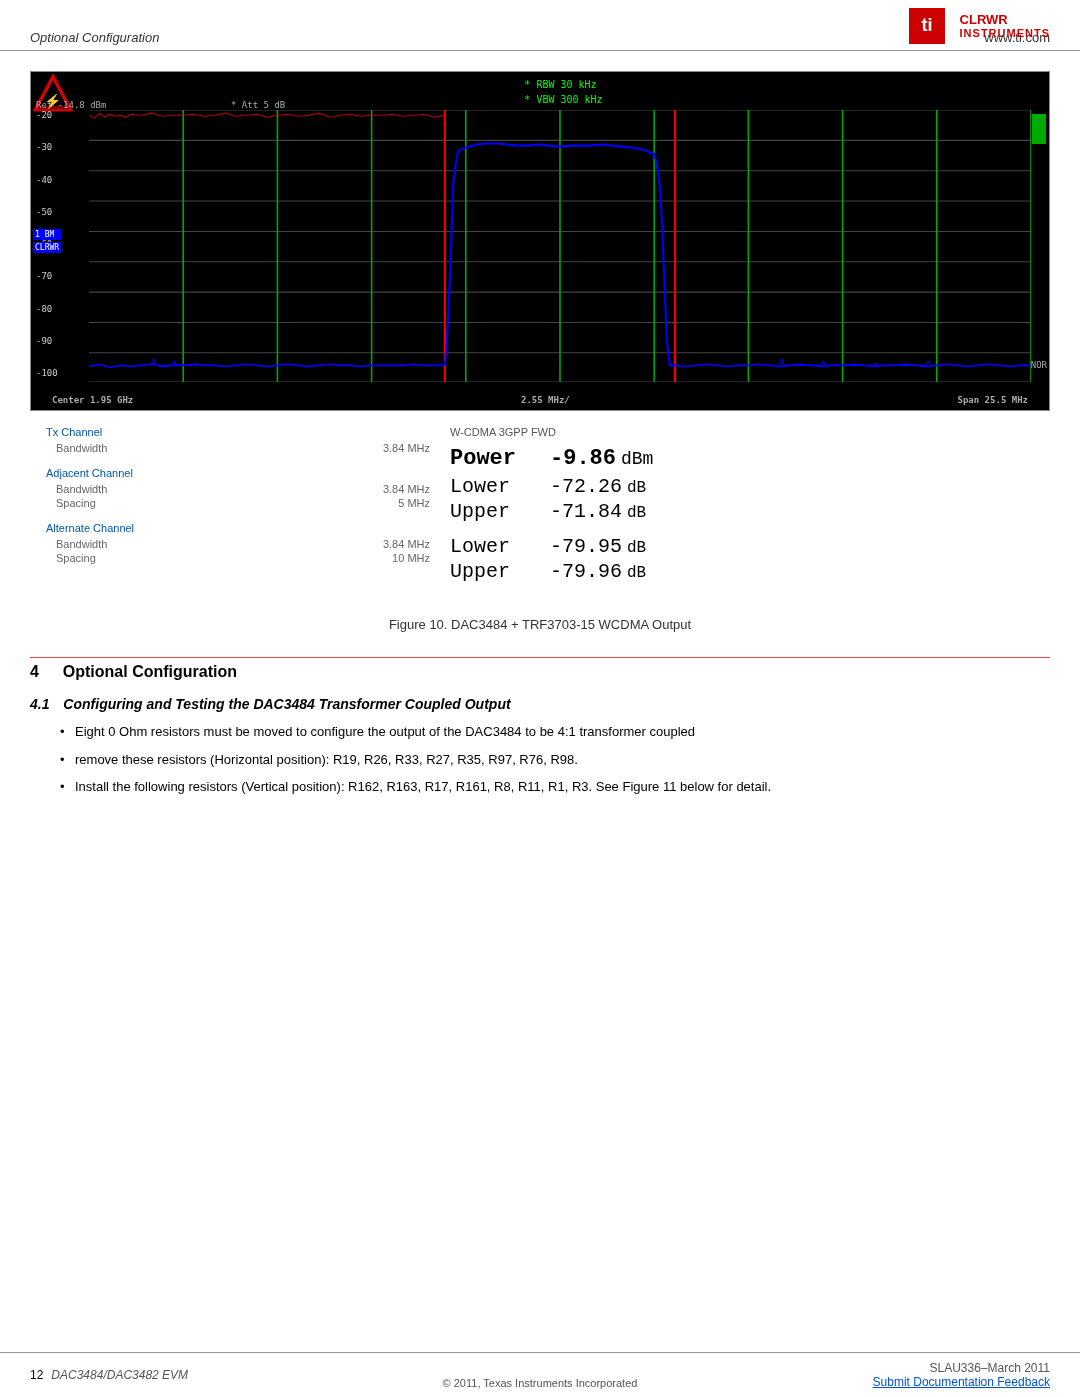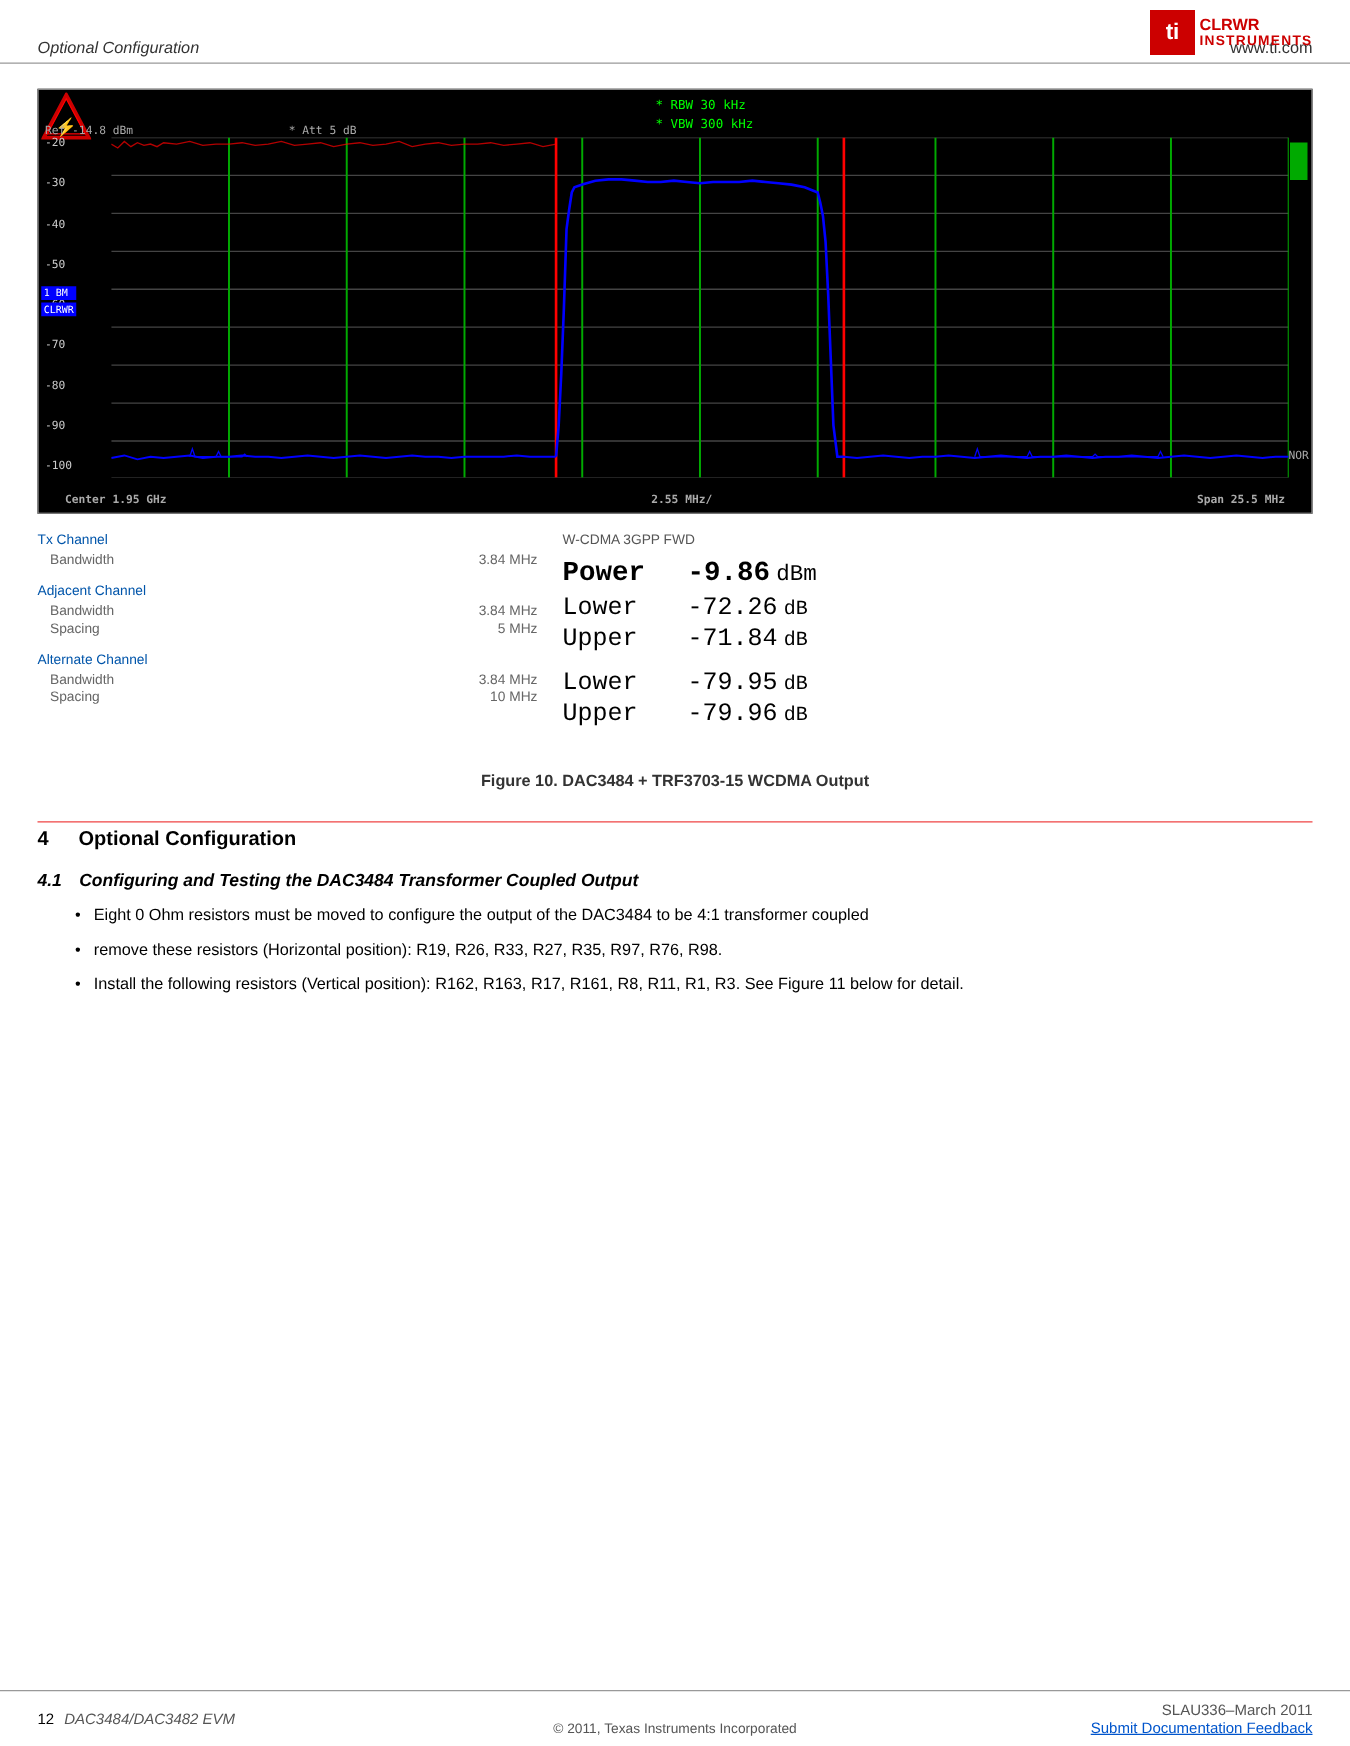--- a/index.html
+++ b/index.html
@@ -31,21 +31,21 @@
       font-size: 13px;
       color: #333;
       padding-top: 20px;
     }
     .ti-logo {
       position: absolute;
       top: 8px;
       right: 30px;
       display: flex;
       align-items: center;
-      gap: 4px;
+      gap: 15px;
     }
     .ti-logo-icon {
       width: 36px;
       height: 36px;
     }
     .ti-logo-text {
       display: flex;
       flex-direction: column;
       font-weight: bold;
       font-size: 13px;
@@ -214,20 +214,21 @@
       color: #555;
       font-family: Arial, sans-serif;
     }
     .measurements-right {
       flex: 1.5;
       font-family: 'Courier New', monospace;
     }
 
     .meas-section {
       margin-bottom: 12px;
+      margin-left: 16px;
     }
     .meas-section-title {
       color: #0055aa;
       font-size: 11px;
       margin-bottom: 3px;
     }
     .meas-row {
       display: flex;
       justify-content: space-between;
       padding: 1px 0;
@@ -293,21 +294,21 @@
       font-size: 12px;
       color: #333;
       text-align: center;
     }
     .caption-note {
       font-size: 11px;
       color: #555;
       margin-bottom: 4px;
     }
     .caption-title {
-      font-weight: bold;
+      font-weight: normal;
       font-size: 13px;
       margin-top: 32px;
     }
 
     
     .section-4 {
       margin-top: 25px;
       padding-top: 5px;
       border-top: 1px solid #ef4444;
     }

